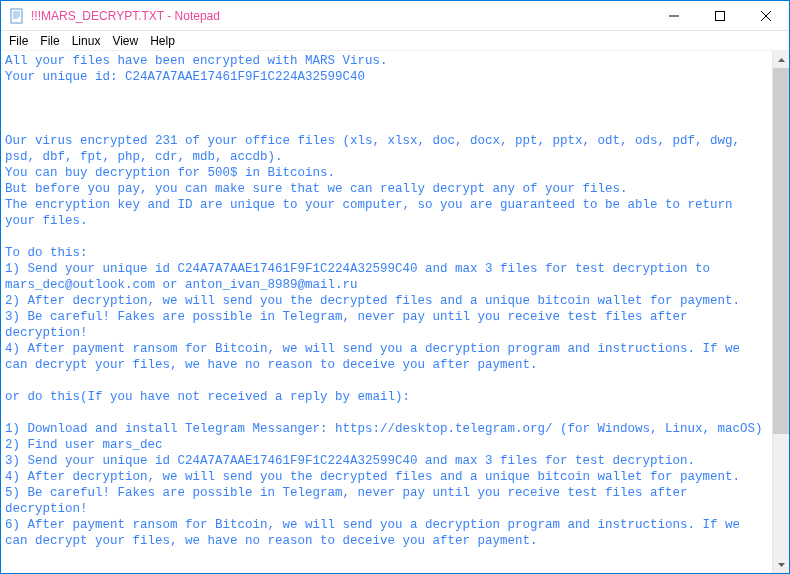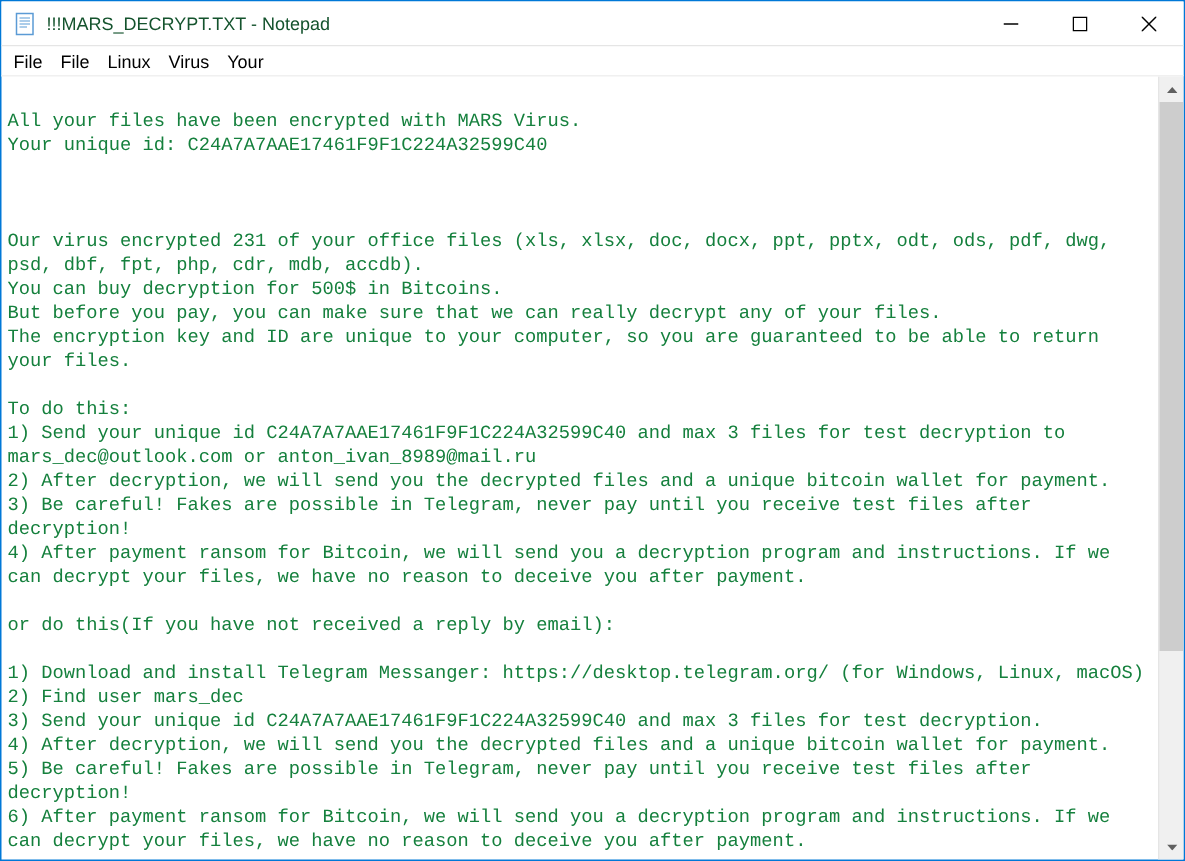--- a/index.html
+++ b/index.html
@@ -26,21 +26,21 @@
       border-bottom: 1px solid #e5e5e5;
     }
     .titlebar-icon {
       width: 16px;
       height: 16px;
       margin-left: 8px;
       margin-right: 6px;
     }
     .titlebar-title {
       font-size: 12px;
-      color: #14532d;
+      color: #ec4899;
       flex: 1;
     }
     .window-controls {
       display: flex;
       height: 100%;
     }
     .window-control {
       width: 46px;
       height: 100%;
       display: flex;
@@ -70,22 +70,21 @@
     }
     .text-area {
       flex: 1;
       font-family: Consolas, "Courier New", monospace;
       font-size: 12.5px;
       line-height: 16px;
       padding: 2px 4px;
       white-space: pre-wrap;
       word-wrap: break-word;
       overflow: hidden;
-      color: #15803d;
-      margin-top: 20px;
+      color: #3b82f6;
     }
     .scrollbar {
       width: 17px;
       background: #f0f0f0;
       display: flex;
       flex-direction: column;
       border-left: 1px solid #e5e5e5;
     }
     .scroll-arrow {
       height: 17px;
@@ -143,22 +142,22 @@
             <line x1="10" y1="0" x2="0" y2="10" stroke="#000" stroke-width="1"></line>
           </svg>
       </div>
     </div>
   </div>
 
   <div class="menubar">
     <span class="menu-item">File</span>
     <span class="menu-item">File</span>
     <span class="menu-item">Linux</span>
-    <span class="menu-item">Virus</span>
-    <span class="menu-item">Your</span>
+    <span class="menu-item">View</span>
+    <span class="menu-item">Help</span>
   </div>
 
   <div class="content-wrapper">
     <div class="text-area">All your files have been encrypted with MARS Virus.
 Your unique id: C24A7A7AAE17461F9F1C224A32599C40
 
 
 
 Our virus encrypted 231 of your office files (xls, xlsx, doc, docx, ppt, pptx, odt, ods, pdf, dwg, psd, dbf, fpt, php, cdr, mdb, accdb).
 You can buy decryption for 500$ in Bitcoins.

